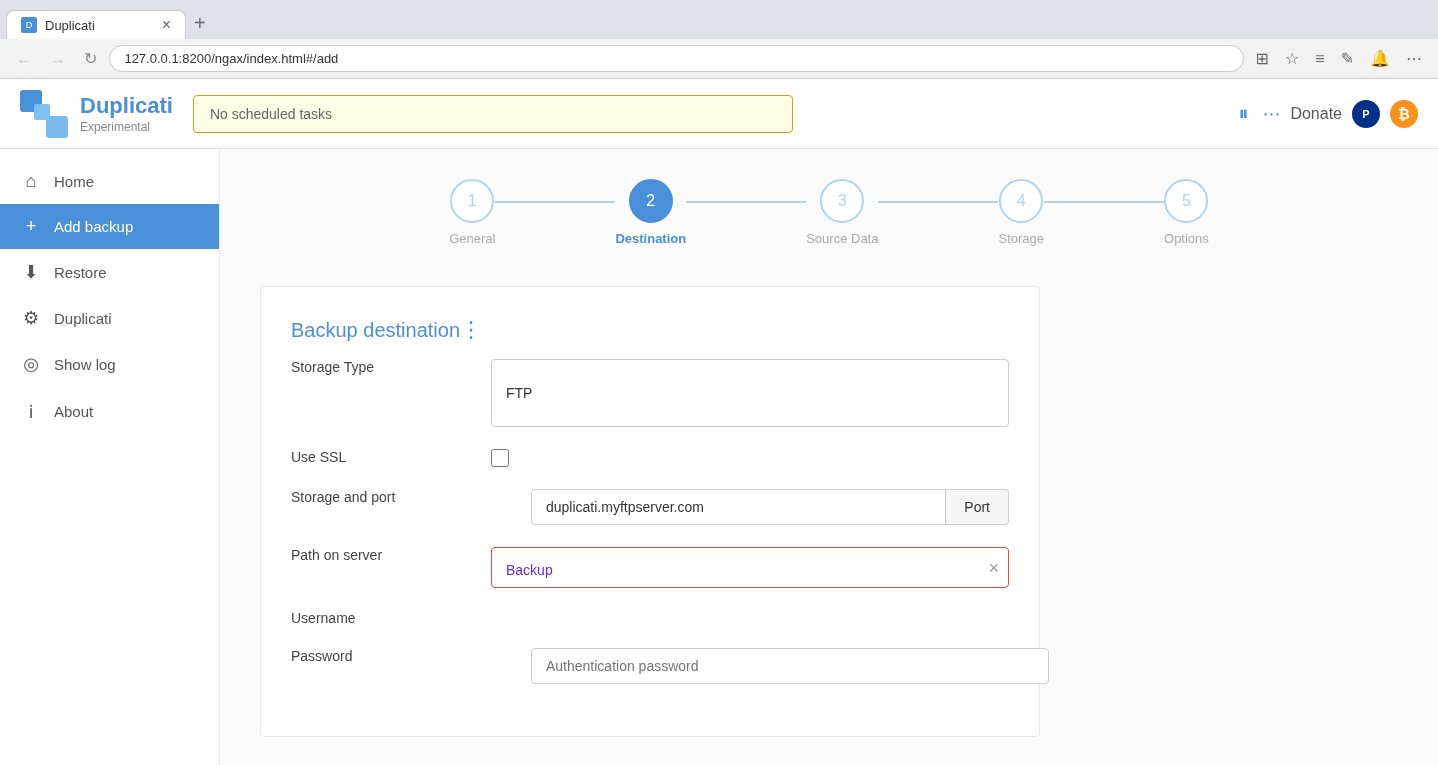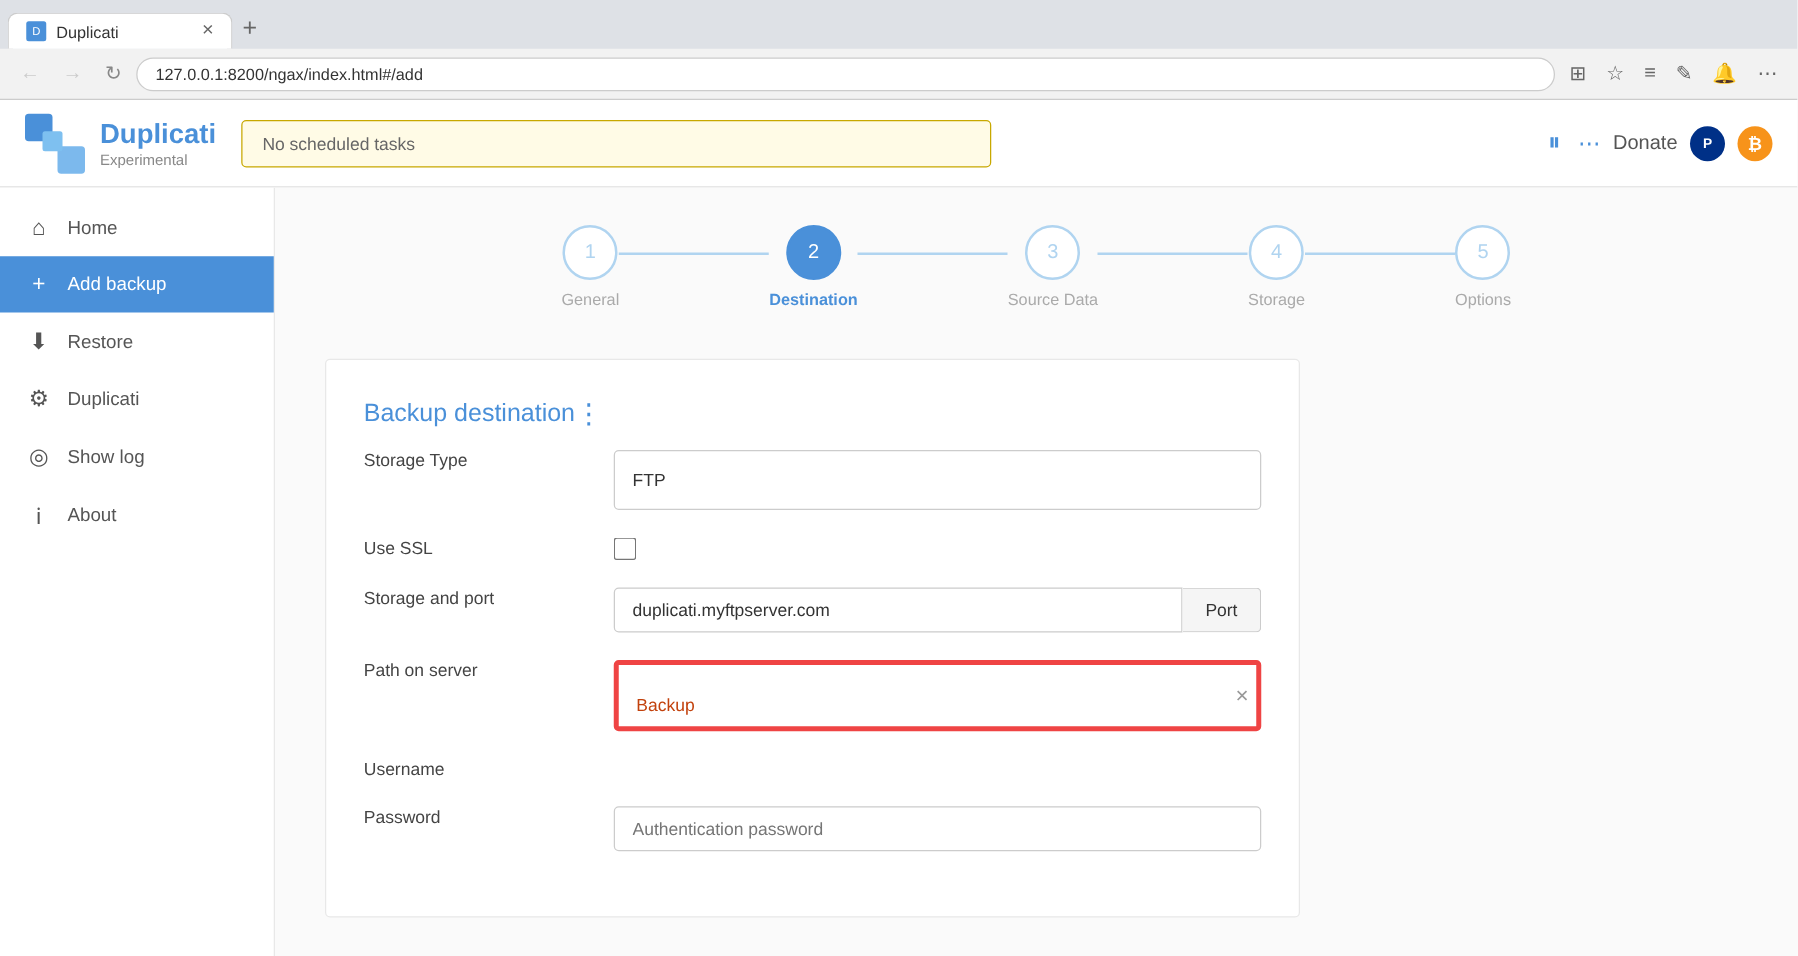--- a/index.html
+++ b/index.html
@@ -66,30 +66,30 @@
     
     .form-card { background: #fff; border-radius: 4px; border: 1px solid #e8e8e8; padding: 30px; max-width: 780px; }
     .form-card-header { display: flex; align-items: center; margin-bottom: 16px; }
     .form-card-title { font-size: 20px; color: #4a90d9; font-weight: 400; }
     .more-btn { color: #4a90d9; font-size: 22px; cursor: pointer; background: none; border: none; }
 
     .form-row { display: flex; margin-bottom: 22px; gap: 20px; }
     .form-label { width: 180px; flex-shrink: 0; color: #444; font-size: 14px; }
     .form-control { flex: 1; }
 
-    .input-field { width: 100%; border: 1px solid #ccc; border-radius: 4px; padding: 9px 14px; font-size: 14px; color: #333; background: #fff; outline: none; }
-
-    .select-field { width: 100%; border: 1px solid #ccc; border-radius: 4px; padding: 15px 14px; font-size: 14px; color: #333; background: #fff; appearance: none; cursor: pointer; }
+    .input-field { width: 100%; border: 1px solid #ccc; border-radius: 4px; padding: 9px 14px; font-size: 14px; color: #333; background: #fff; outline: none; margin-left: 40px; }
+
+    .select-field { width: 100%; border: 1px solid #ccc; border-radius: 4px; padding: 25px 14px; font-size: 14px; color: #333; background: #fff; appearance: none; cursor: pointer; }
 
     .server-port-group { display: flex; gap: 0; flex: 1; }
     .server-input { flex: 1; border: 1px solid #ccc; border-radius: 4px 0 0 4px; padding: 9px 14px; font-size: 14px; }
     .port-btn { border: 1px solid #ccc; border-left: none; border-radius: 0 4px 4px 0; padding: 9px 18px; background: #f5f5f5; cursor: pointer; font-size: 14px; color: #333; white-space: nowrap; }
 
     .path-input-group { display: flex; flex: 1; position: relative; }
-    .path-input { flex: 1; border: 4px solid #ef4444; border-radius: 4px; padding: 24px 36px 9px 14px; font-size: 14px; color: #c2410c; background: #fff; }
+    .path-input { flex: 1; border: 1px solid #ef4444; border-radius: 4px; padding: 14px 36px 9px 14px; font-size: 14px; color: #6d28d9; background: #fff; }
     .path-clear-btn { position: absolute; right: 10px; top: 50%; transform: translateY(-50%); background: none; border: none; cursor: pointer; color: #999; font-size: 18px; }
 
     .checkbox-wrapper { display: flex; align-items: center; }
     .checkbox-field { width: 18px; height: 18px; border: 1px solid #999; border-radius: 2px; background: #fff; cursor: pointer; }
     @keyframes blink { 50% { opacity: 0; } }
   </style>
 </head>
 <body>
 
 <div class="browser-chrome">

